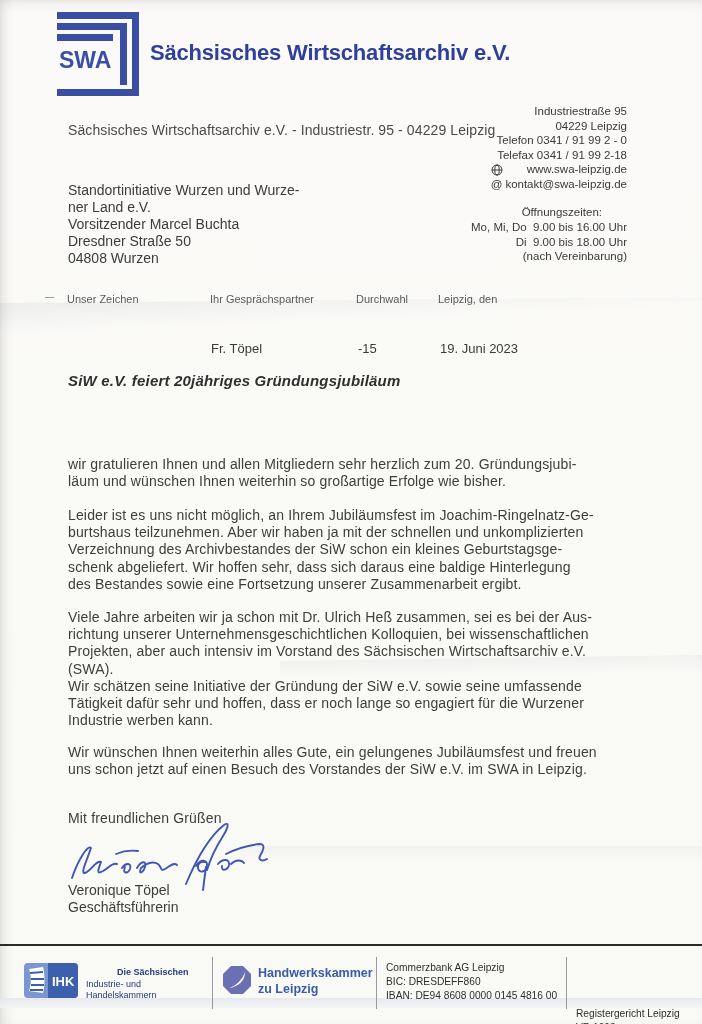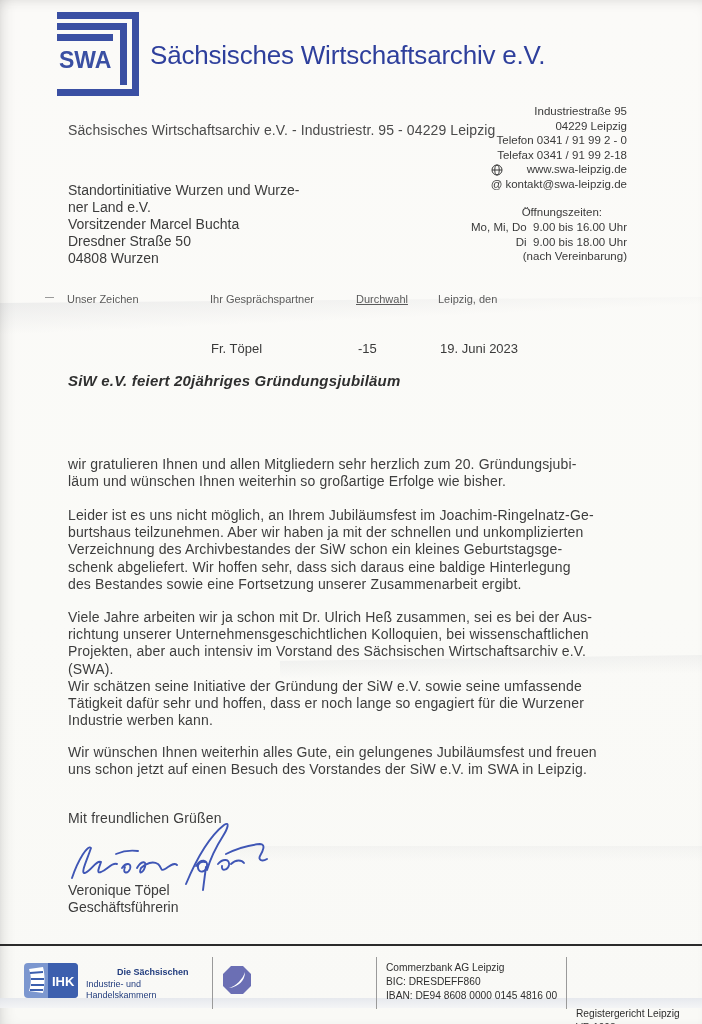--- a/index.html
+++ b/index.html
@@ -5,21 +5,21 @@
   html,body{margin:0;padding:0;background:#e9e9e9;}
   .page{
     position:relative;width:702px;height:1024px;margin:0 auto;
     background:linear-gradient(180deg,#fbfaf8 0%,#fafaf7 60%,#f9f9f6 100%);
     font-family:"Liberation Sans",sans-serif;color:#3b3b3b;overflow:hidden;
     box-shadow:inset 10px 0 18px -12px rgba(0,0,0,.20), inset 0 8px 16px -10px rgba(0,0,0,.14);
   }
   .abs{position:absolute;}
   .pre{white-space:pre;}
   .rt{text-align:right;}
-  .title{font-size:26px;font-weight:400;color:#2e3f9c;letter-spacing:-0.2px;}
+  .title{font-size:22px;font-weight:700;color:#2e3f9c;letter-spacing:-0.2px;}
   .return{font-size:14px;color:#4a4a4a;letter-spacing:0.1px;}
   .contact{font-size:11.5px;line-height:14.6px;color:#3a3a3a;}
   .hours{font-size:11.5px;line-height:14.6px;color:#3a3a3a;}
   .addr{font-size:14px;line-height:17px;color:#3c3c3c;}
   .reflabel{font-size:11px;color:#5a5a5a;}
   .refval{font-size:13px;color:#3a3a3a;}
   .subject{font-size:15px;font-weight:700;font-style:italic;color:#2f2f2f;letter-spacing:0.2px;}
   .body-par{font-size:14px;line-height:17.2px;color:#3d3d3d;letter-spacing:0.15px;}
   .sig-name{font-size:14px;line-height:17px;color:#3c3c3c;}
   .footer-rule{height:2px;background:#2b2b2b;}
@@ -87,21 +87,21 @@
 (nach Vereinbarung)</div>
 
   <div class="abs addr pre" style="left:68px;top:182px;">Standortinitiative Wurzen und Wurze-
 ner Land e.V.
 Vorsitzender Marcel Buchta
 Dresdner Straße 50
 04808 Wurzen</div>
 
   <div class="abs reflabel" style="left:67px;top:293px;">Unser Zeichen</div>
   <div class="abs reflabel" style="left:210px;top:293px;">Ihr Gesprächspartner</div>
-  <div class="abs reflabel" style="left:356px;top:293px;text-decoration:underline;">Durchwahl</div>
+  <div class="abs reflabel" style="left:356px;top:293px;">Durchwahl</div>
   <div class="abs reflabel" style="left:438px;top:293px;">Leipzig, den</div>
 
   <div class="abs refval" style="left:211px;top:341px;">Fr. Töpel</div>
   <div class="abs refval" style="left:358px;top:341px;">-15</div>
   <div class="abs refval" style="left:440px;top:341px;">19. Juni 2023</div>
 
   <div class="abs subject" style="left:68px;top:372px;">SiW e.V. feiert 20jähriges Gründungsjubiläum</div>
 
   <div class="abs body-par pre" style="left:68px;top:456px;">wir gratulieren Ihnen und allen Mitgliedern sehr herzlich zum 20. Gründungsjubi-
 läum und wünschen Ihnen weiterhin so großartige Erfolge wie bisher.</div>
@@ -162,20 +162,24 @@
   </div>
 
   <div class="abs fdiv" style="left:212px;top:957px;height:52px;"></div>
 
   <div class="abs" style="left:222px;top:965px;">
     <svg width="30" height="30" viewBox="0 0 30 30">
       <polygon points="9,1 21,1 29,9 29,21 21,29 9,29 1,21 1,9" fill="#6b6fb4"></polygon>
       <path d="M7,23 C14,21 21,14 23,7 C23,16 16,22 7,23 Z" fill="#ffffff"></path>
     </svg>
   </div>
+  <div class="abs" style="left:258px;top:966px;">
+    <div class="hwk-text">Handwerkskammer</div>
+    <div class="hwk-text">zu Leipzig</div>
+  </div>
 
   <div class="abs fdiv" style="left:376px;top:957px;height:52px;"></div>
 
   <div class="abs fineprint" style="left:386px;top:961px;">
     <div>Commerzbank AG Leipzig</div>
     <div>BIC: DRESDEFF860</div>
     <div>IBAN: DE94 8608 0000 0145 4816 00</div>
   </div>
 
   <div class="abs fdiv" style="left:566px;top:957px;height:52px;"></div>

